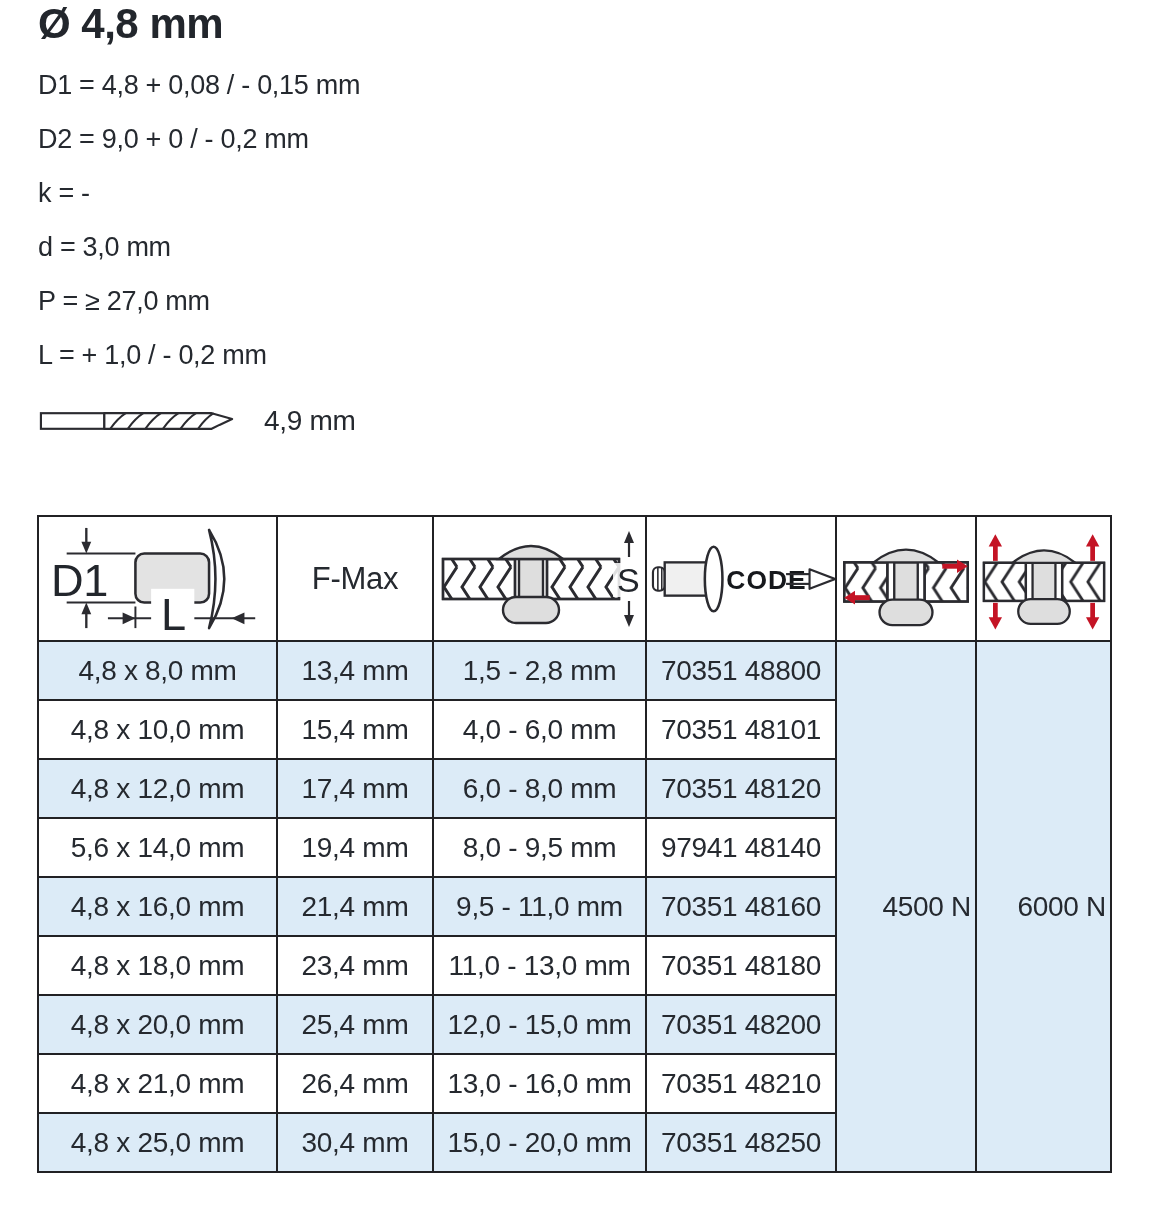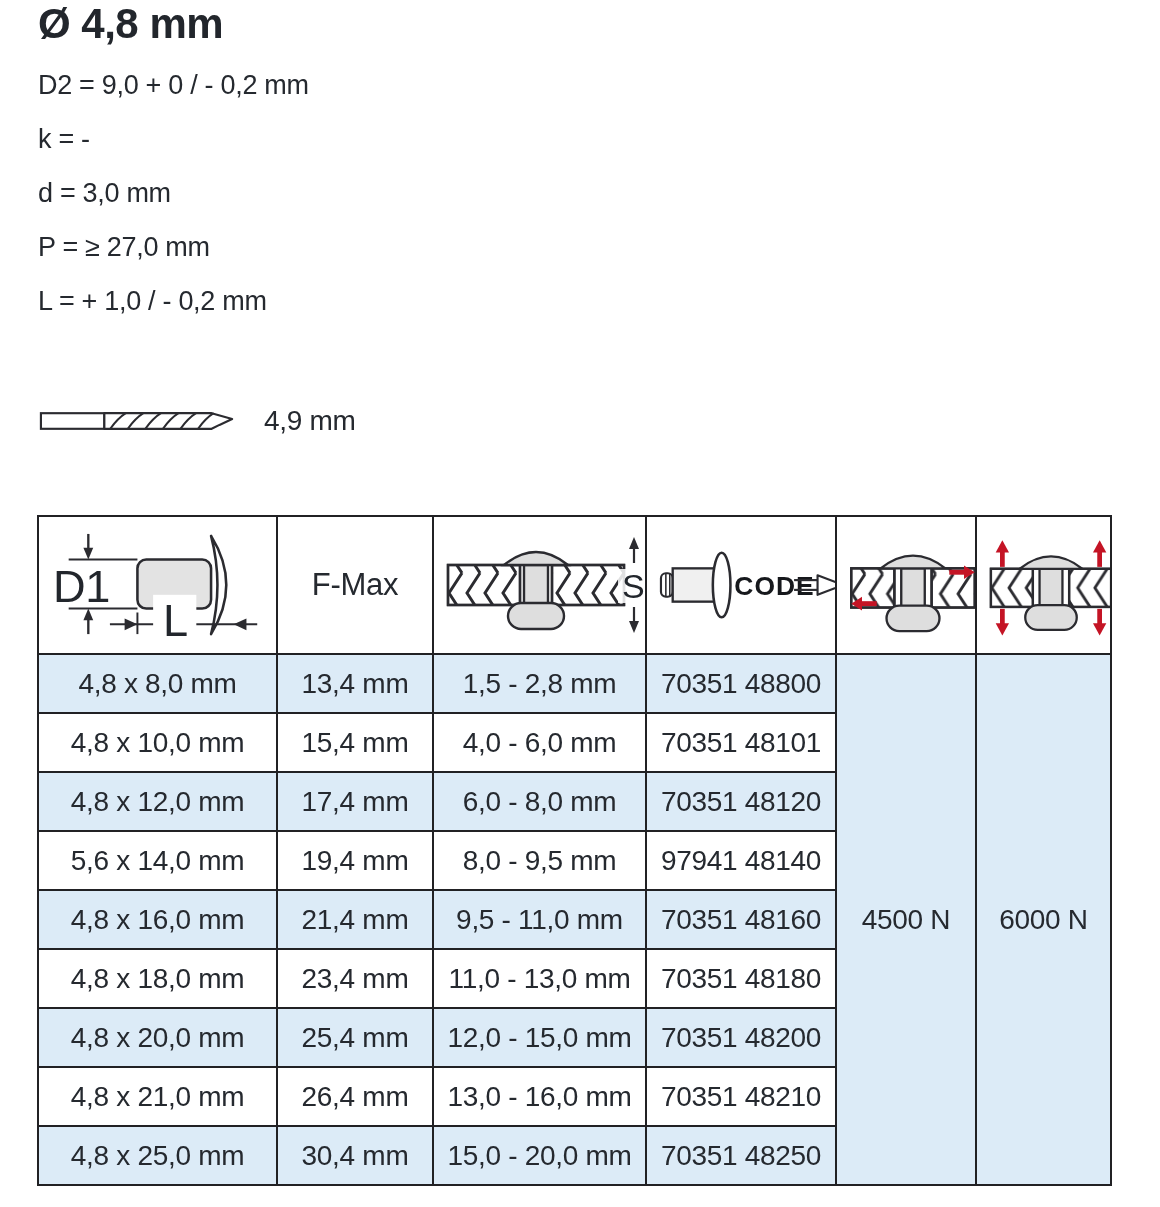--- a/index.html
+++ b/index.html
@@ -15,42 +15,43 @@
   .specs { position:absolute; left:38px; top:58px; }
   .spec-line { height:54px; line-height:54px; font-size:27px; letter-spacing:-0.3px; white-space:pre; }
   .drill-row { position:absolute; left:38px; top:392px; display:flex; align-items:center; gap:26px;margin-top:12px; }
   .drill-size { font-size:28px; letter-spacing:-0.3px; }
   
   table.rivet-table {
     position:absolute; left:37px; top:515px;
     border-collapse:collapse; table-layout:fixed; width:1073px;
   }
   .rivet-table th, .rivet-table td {
-    border:2px solid #212124; padding:12px; text-align:center; vertical-align:middle;
+    border:2px solid #212124; padding:4px; text-align:center; vertical-align:middle;
     font-size:28px; font-weight:400; letter-spacing:-0.3px; color:#25292f;
     overflow:hidden;
   }
   .rivet-table thead tr { height:125px; }
   .rivet-table thead th { background:#ffffff; }
   .rivet-table tbody tr { height:59px; }
   .rivet-table tbody tr:nth-child(odd) td { background:#dcebf7; }
   .rivet-table tbody tr:nth-child(even) td { background:#ffffff; }
-  .rivet-table td.merged { background:#dcebf7 !important; }
+  .rivet-table td.merged { background:#dcebf7 !important;text-align:right; }
   .fmax-label { font-size:31px;text-align:right; }
   .ico { display:block; margin:0 auto; }
   svg text { font-family:"Liberation Sans", sans-serif; }
 </style>
 </head>
 <body>
 
 <div class="canvas">
 
   <h1 class="page-title">Ø 4,8 mm</h1>
 
   <div class="specs">
+    <div class="spec-line">D1 = 4,8 + 0,08 / - 0,15 mm</div>
     <div class="spec-line">D2 = 9,0 + 0 / - 0,2 mm</div>
     <div class="spec-line">k = -</div>
     <div class="spec-line">d = 3,0 mm</div>
     <div class="spec-line">P = ≥ 27,0 mm</div>
     <div class="spec-line">L = + 1,0 / - 0,2 mm</div>
   </div>
 
   <div class="drill-row">
     <svg class="ico" width="200" height="34" viewBox="0 0 205 34">
       <rect x="3" y="9" width="65" height="16" fill="#ffffff" stroke="#2b2b30" stroke-width="2.2"></rect>

